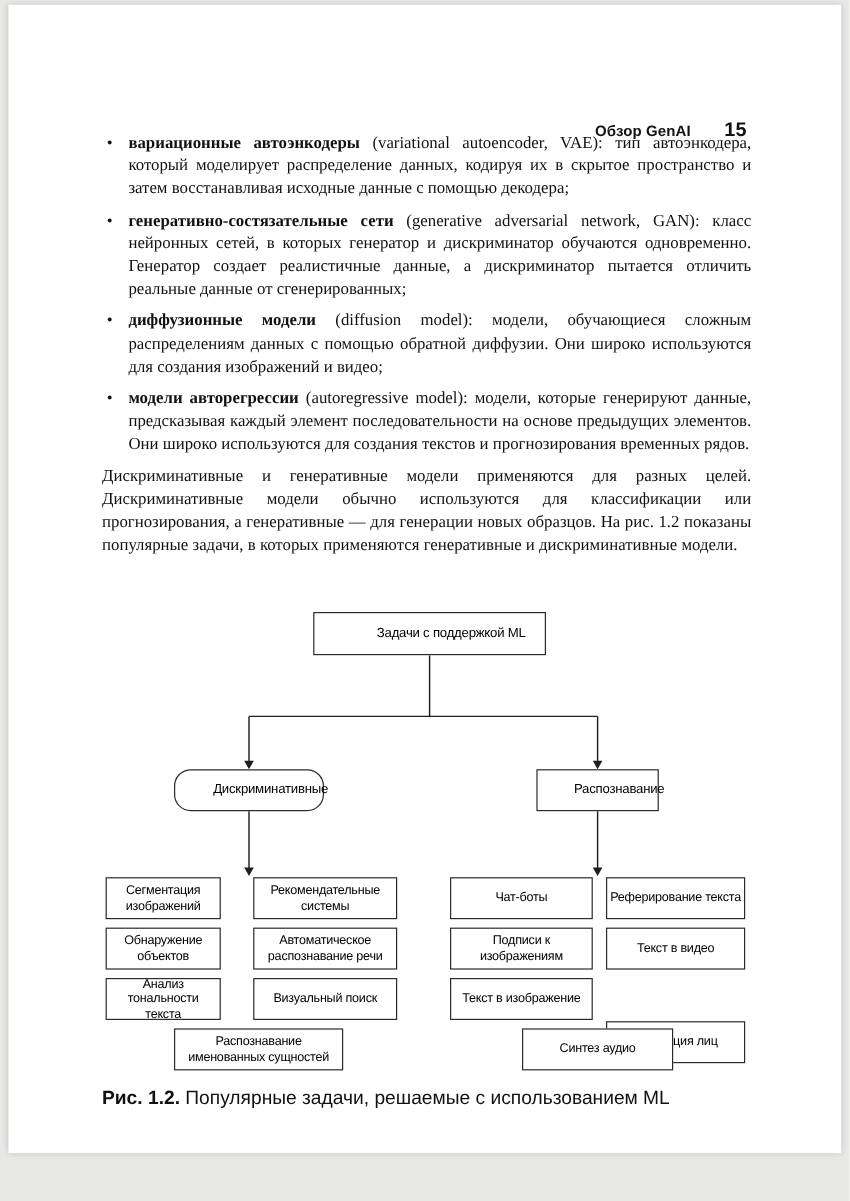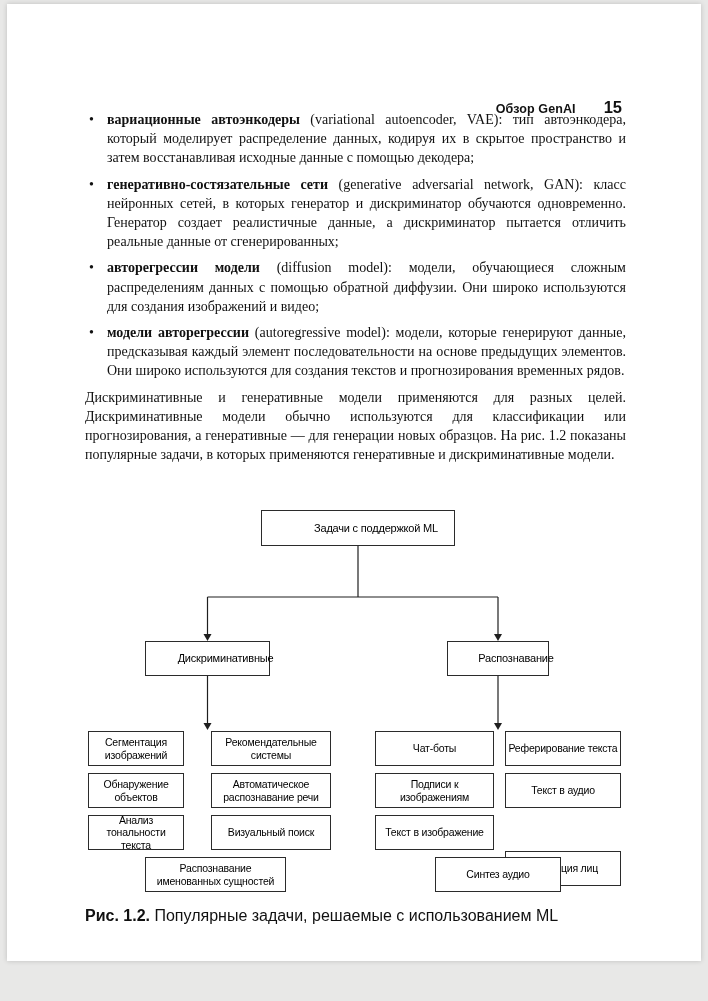--- a/index.html
+++ b/index.html
@@ -66,21 +66,21 @@
       <span class="item-body"><b class="term">вариационные автоэнкодеры</b><span> (variational autoencoder, VAE): тип автоэнкодера, который моделирует распределение данных, кодируя их в скрытое пространство и затем восстанавливая исходные данные с помощью декодера;</span></span>
     </div>
 
     <div class="bullet-item">
       <span class="marker">•</span>
       <span class="item-body"><b class="term">генеративно-состязательные сети</b><span> (generative adversarial network, GAN): класс нейронных сетей, в которых генератор и дискриминатор обучаются одновременно. Генератор создает реалистичные данные, а дискриминатор пытается отличить реальные данные от сгенерированных;</span></span>
     </div>
 
     <div class="bullet-item">
       <span class="marker">•</span>
-      <span class="item-body"><b class="term">авторегрессии модели</b><span> (diffusion model): модели, обучающиеся сложным распределениям данных с помощью обратной диффузии. Они широко используются для создания изображений и видео;</span></span>
+      <span class="item-body"><b class="term">диффузионные модели</b><span> (diffusion model): модели, обучающиеся сложным распределениям данных с помощью обратной диффузии. Они широко используются для создания изображений и видео;</span></span>
     </div>
 
     <div class="bullet-item">
       <span class="marker">•</span>
       <span class="item-body"><b class="term">модели авторегрессии</b><span> (autoregressive model): модели, которые генерируют данные, предсказывая каждый элемент последовательности на основе предыдущих элементов. Они широко используются для создания текстов и прогнозирования временных рядов.</span></span>
     </div>
 
     <p class="para">Дискриминативные и генеративные модели применяются для разных целей. Дискриминативные модели обычно используются для классификации или прогнозирования, а генеративные — для генерации новых образцов. На рис. 1.2 показаны популярные задачи, в которых применяются генеративные и дискриминативные модели.</p>
   </div>
 
@@ -98,39 +98,39 @@
       <g fill="#1f1f1f" stroke="none">
         <polygon points="196.5,129 204.5,129 200.5,136"></polygon>
         <polygon points="487,129 495,129 491,136"></polygon>
         <polygon points="196.5,218 204.5,218 200.5,225"></polygon>
         <polygon points="487,218 495,218 491,225"></polygon>
       </g>
     </svg>
 
     <div class="dbox lvl1" style="left:254px; top:5px; width:194px; height:36px;">Задачи с поддержкой ML</div>
 
-    <div class="dbox lvl1" style="left:138px; top:136px; width:125px; height:35px;">Дискриминативные</div>
+    <div class="dbox lvl1" style="left:138px; top:136px; width:125px; height:35px;border-radius:14px;">Дискриминативные</div>
     <div class="dbox lvl1" style="left:440px; top:136px; width:102px; height:35px;">Распознавание</div>
 
     <div class="dbox" style="left:81px;  top:226px; width:96px;  height:35px;">Сегментация изображений</div>
     <div class="dbox" style="left:81px;  top:268px; width:96px;  height:35px;">Обнаружение объектов</div>
     <div class="dbox" style="left:81px;  top:310px; width:96px;  height:35px;">Анализ тональности текста</div>
 
     <div class="dbox" style="left:204px; top:226px; width:120px; height:35px;">Рекомендательные системы</div>
     <div class="dbox" style="left:204px; top:268px; width:120px; height:35px;">Автоматическое распознавание речи</div>
     <div class="dbox" style="left:204px; top:310px; width:120px; height:35px;">Визуальный поиск</div>
 
     <div class="dbox" style="left:138px; top:352px; width:141px; height:35px;">Распознавание именованных сущностей</div>
 
     <div class="dbox" style="left:368px; top:226px; width:119px; height:35px;">Чат-боты</div>
     <div class="dbox" style="left:368px; top:268px; width:119px; height:35px;">Подписи к изображениям</div>
     <div class="dbox" style="left:368px; top:310px; width:119px; height:35px;">Текст в изображение</div>
 
     <div class="dbox" style="left:498px; top:226px; width:116px; height:35px;">Реферирование текста</div>
-    <div class="dbox" style="left:498px; top:268px; width:116px; height:35px;">Текст в аудио</div>
+    <div class="dbox" style="left:498px; top:268px; width:116px; height:35px;">Текст в видео</div>
     <div class="dbox" style="left:498px; top:310px; width:116px; height:35px;margin-top:36px;">Генерация лиц</div>
 
     <div class="dbox" style="left:428px; top:352px; width:126px; height:35px;">Синтез аудио</div>
   </div>
 
   <div class="caption">
     <b>Рис. 1.2.</b><span> Популярные задачи, решаемые с использованием ML</span>
   </div>
 
 </div>

